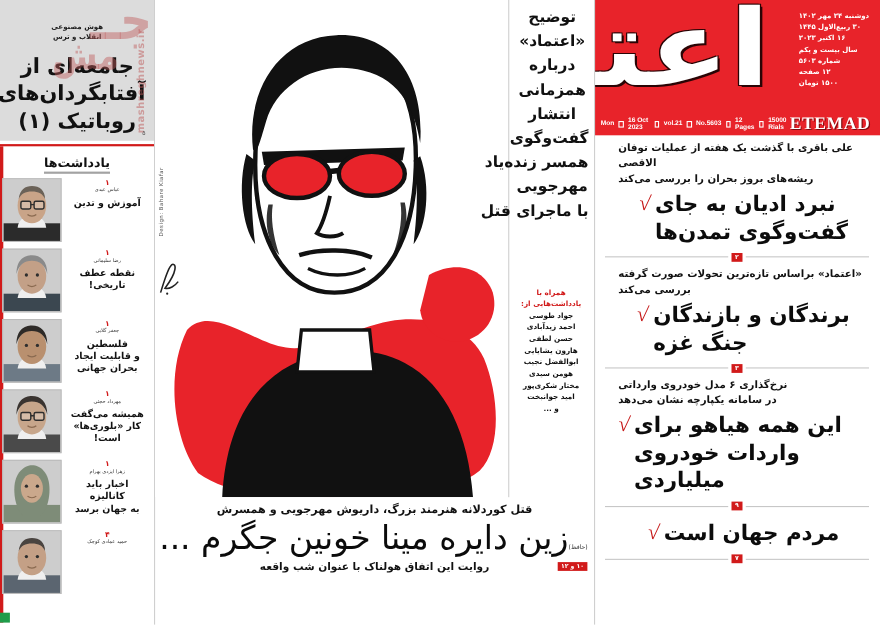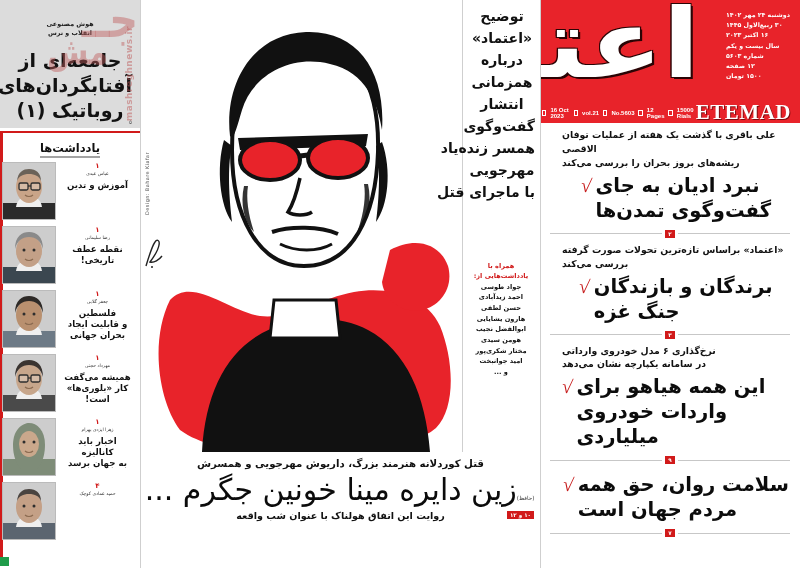--- a/index.html
+++ b/index.html
@@ -57,21 +57,21 @@
 
   
   .leftcol{flex:1;height:568px;position:relative;box-sizing:border-box;}
   .masthead{height:123px;background:#e8232a;position:relative;overflow:hidden;}
   .logo-wrap{position:absolute;right:118px;top:2px;width:150px;height:104px;}
   .logotext{position:absolute;right:0;top:-6px;font-size:96px;color:#fff;font-weight:bold;letter-spacing:-4px;
              text-shadow:2px 2px 0 #2a0405,-1px -1px 0 #2a0405,1px -1px 0 #2a0405,-1px 1px 0 #2a0405;
              transform:scaleX(1.12);line-height:1;}
   .dates{position:absolute;right:8px;top:10px;width:66px;text-align:left;color:#fff;font-size:6.3px;line-height:1.62;font-weight:bold;}
   .mast-strip{position:absolute;bottom:3px;left:0;right:0;height:15px;display:flex;flex-direction:row;align-items:center;padding:0 6px;box-sizing:border-box;}
-  .etemad-en{font-family:"Liberation Serif",serif;font-size:21px;font-weight:bold;color:#fff;letter-spacing:.5px;
+  .etemad-en{font-family:"Liberation Serif",serif;font-size:16px;font-weight:bold;color:#fff;letter-spacing:.5px;
              text-shadow:1px 1px 0 #7d0c10;margin-right:3px;}
   .strip-items{display:flex;flex-direction:row;align-items:center;gap:4px;font-size:6px;color:#fff;font-weight:bold;font-family:"Liberation Sans",sans-serif;direction:ltr;}
   .sep{display:inline-block;width:4px;height:4px;border:1px solid #fff;}
 
   .story{padding:5px 10px 0 22px;box-sizing:border-box;text-align:left;}
   .st-kicker{font-size:9.3px;font-weight:bold;line-height:1.5;color:#111;}
   .st-head{display:flex;flex-direction:row-reverse;align-items:flex-start;justify-content:center;gap:4px;margin-top:4px;}
   .check{color:#c61a1a;font-size:19px;font-weight:bold;line-height:1;transform:translateY(2px) rotate(8deg);font-family:"Liberation Serif",serif;}
   .st-title{font-size:19.5px;font-weight:bold;line-height:1.28;letter-spacing:-0.6px;color:#0c0c0c;}
   .divider{display:flex;align-items:center;justify-content:center;margin:6px 10px 0;}
@@ -405,21 +405,20 @@
         </div>
         <div class="divider">
           <div class="dline"></div>
           <div class="dnum">۹</div>
           <div class="dline"></div>
         </div>
         <div class="story">
           <div class="st-head">
             <div class="check">√</div>
             <div class="st-title">
-              <div>سلامت روان، حق همه</div>
               <div>مردم جهان است</div>
             </div>
           </div>
         </div>
         <div class="divider">
           <div class="dline"></div>
           <div class="dnum">۷</div>
           <div class="dline"></div>
         </div>
       </div>

